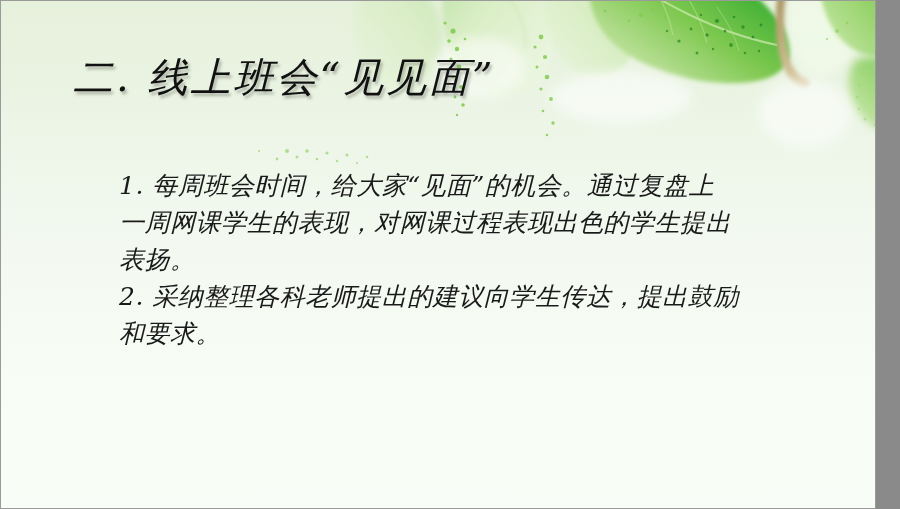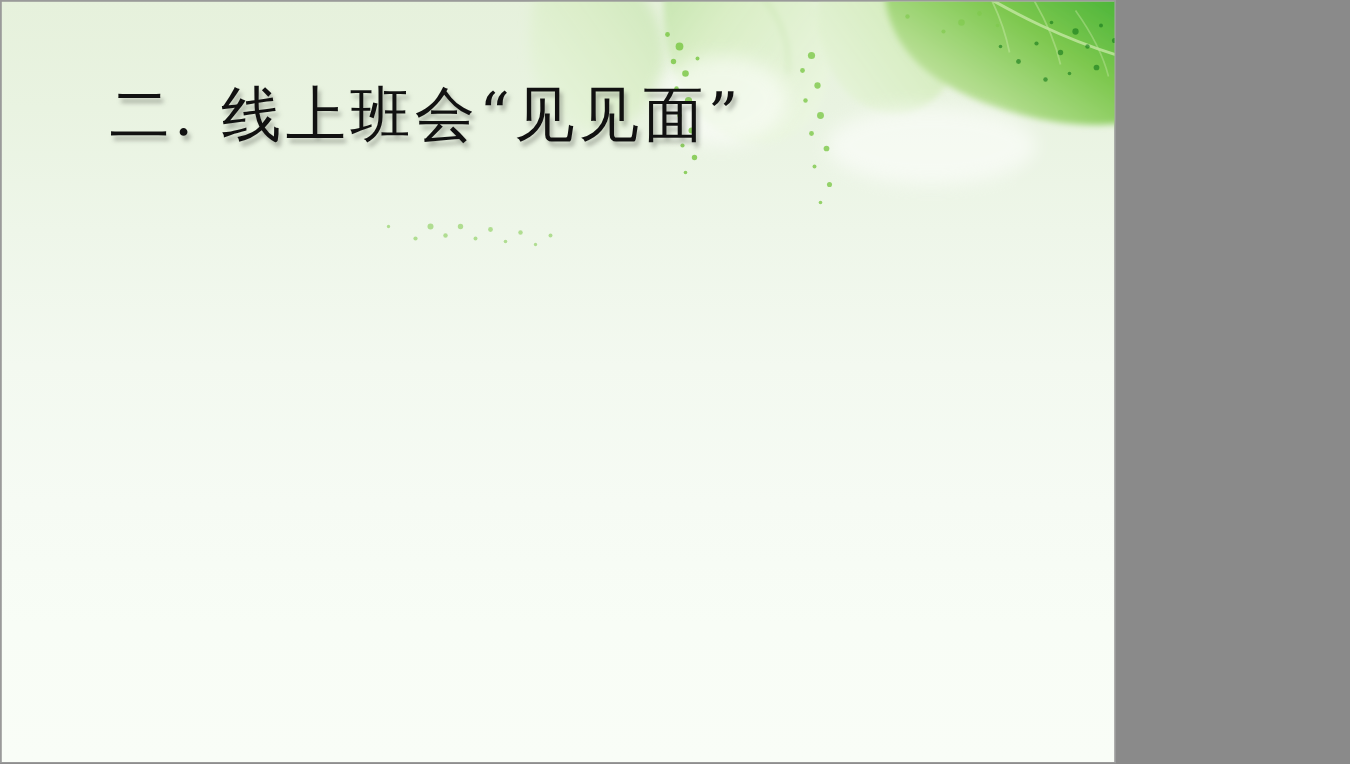--- a/index.html
+++ b/index.html
@@ -2,34 +2,35 @@
 <html><head>
 <meta charset="utf-8">
 <style>
   html, body {
     margin: 0;
     padding: 0;
     background: #8a8a8a;
   }
   #slide {
     position: relative;
-    width: 744px;
+    width: 876px;
     height: 509px;
     overflow: hidden;
     box-sizing: border-box;
     border: 1px solid #9a9a9a;
     background: linear-gradient(to bottom,
         #e6f1dc 0%,
         #e9f3e1 14%,
         #eef6e9 30%,
         #f3f9f0 48%,
         #f6fbf4 66%,
         #f8fdf6 82%,
         #f9fdf7 100%);
     font-family: "Liberation Serif", "DejaVu Serif", serif;
+    font-style: italic;
   }
 
   
   .deco {
     position: absolute;
     top: 0;
     left: 0;
     width: 900px;
     height: 185px;
     pointer-events: none;
@@ -238,14 +239,21 @@
       <circle cx="864" cy="118" r="1.5"></circle>
         <circle cx="874" cy="124" r="1.3"></circle>
       <circle cx="884" cy="122" r="1.6"></circle>
         <circle cx="892" cy="114" r="1.2"></circle>
       <circle cx="896" cy="104" r="1.4"></circle>
     </g>
   </svg>
 
   <div id="title">二. 线上班会“见见面”</div>
 
+  <div id="body">
+    <div class="bline">1. 每周班会时间，给大家“见面”的机会。通过复盘上</div>
+    <div class="bline">一周网课学生的表现，对网课过程表现出色的学生提出</div>
+    <div class="bline">表扬。</div>
+    <div class="bline">2. 采纳整理各科老师提出的建议向学生传达，提出鼓励</div>
+    <div class="bline">和要求。</div>
+  </div>
 
 </div>
 
 </body></html>

